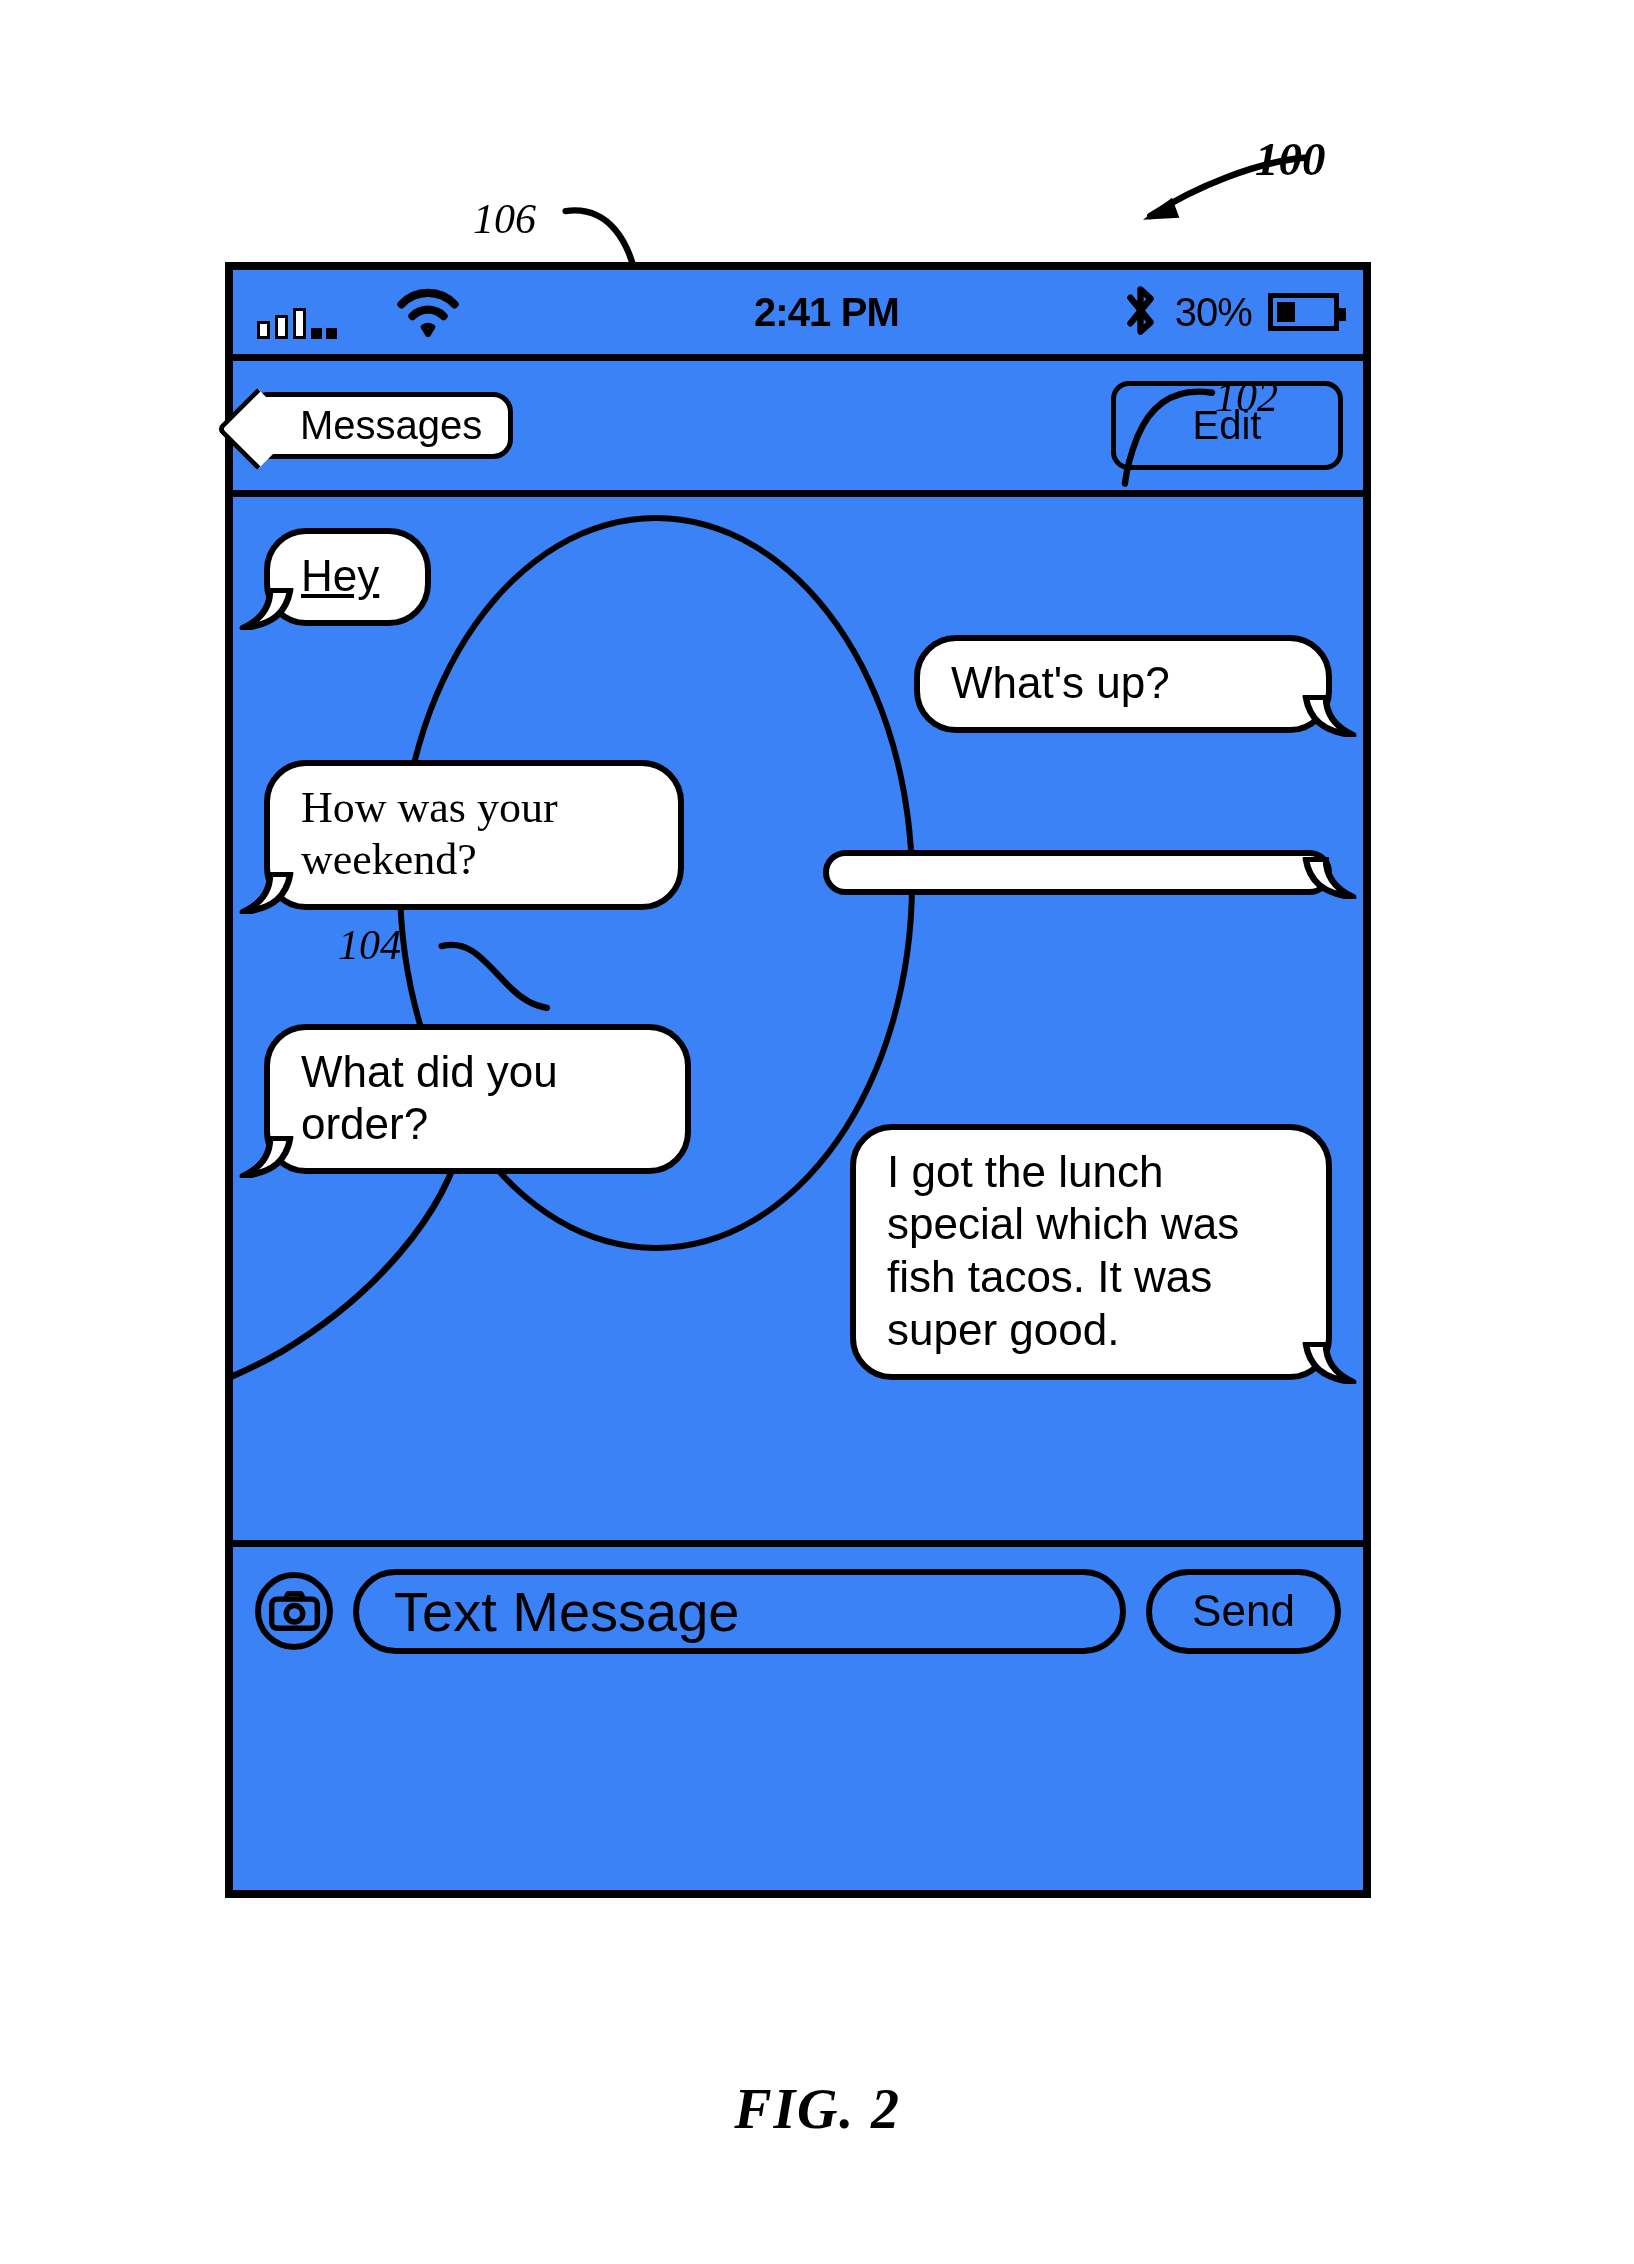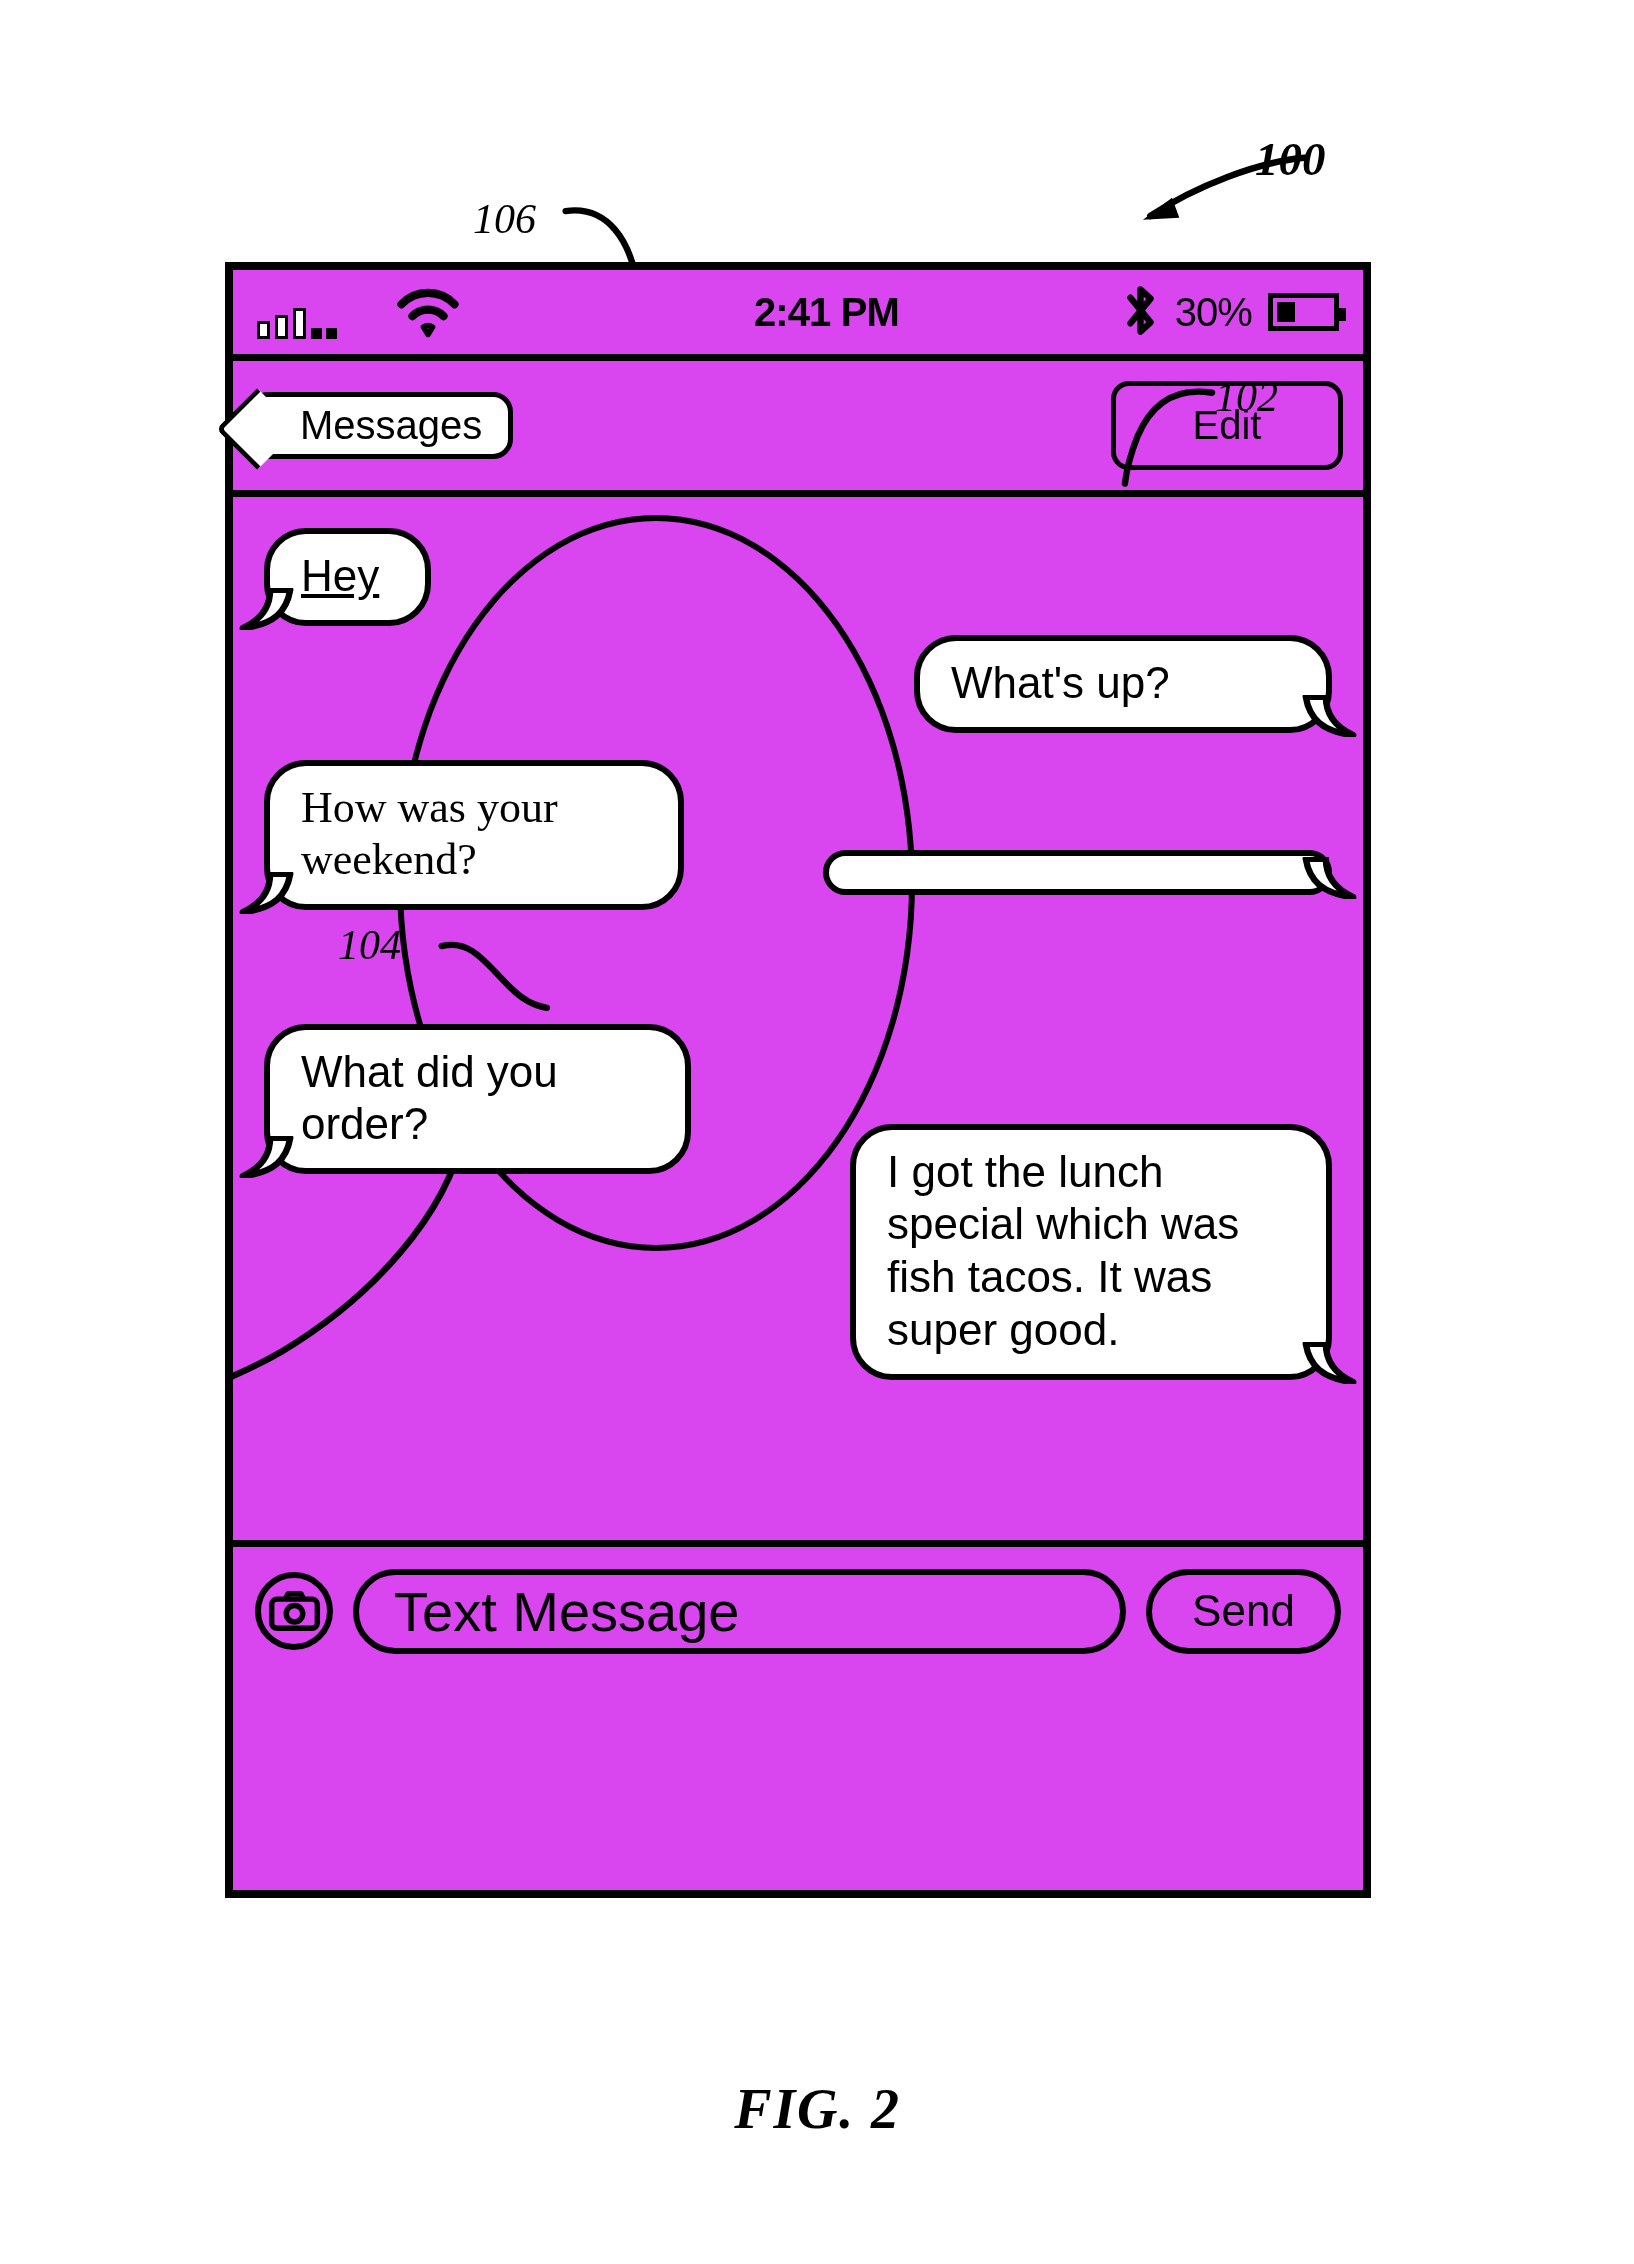--- a/index.html
+++ b/index.html
@@ -36,21 +36,21 @@
 
   
   #phone {
     position: absolute;
     left: 225px;
     top: 262px;
     width: 1146px;
     height: 1636px;
     border: 8.2px solid #000;
     box-sizing: border-box;
-    background: #d946ef;
+    background: #3b82f6;
   }
 
   
   #status-bar {
     position: relative;
     height: 84px;
     display: flex;
     align-items: center;
     box-sizing: border-box;
     padding: 0 23.6px;

